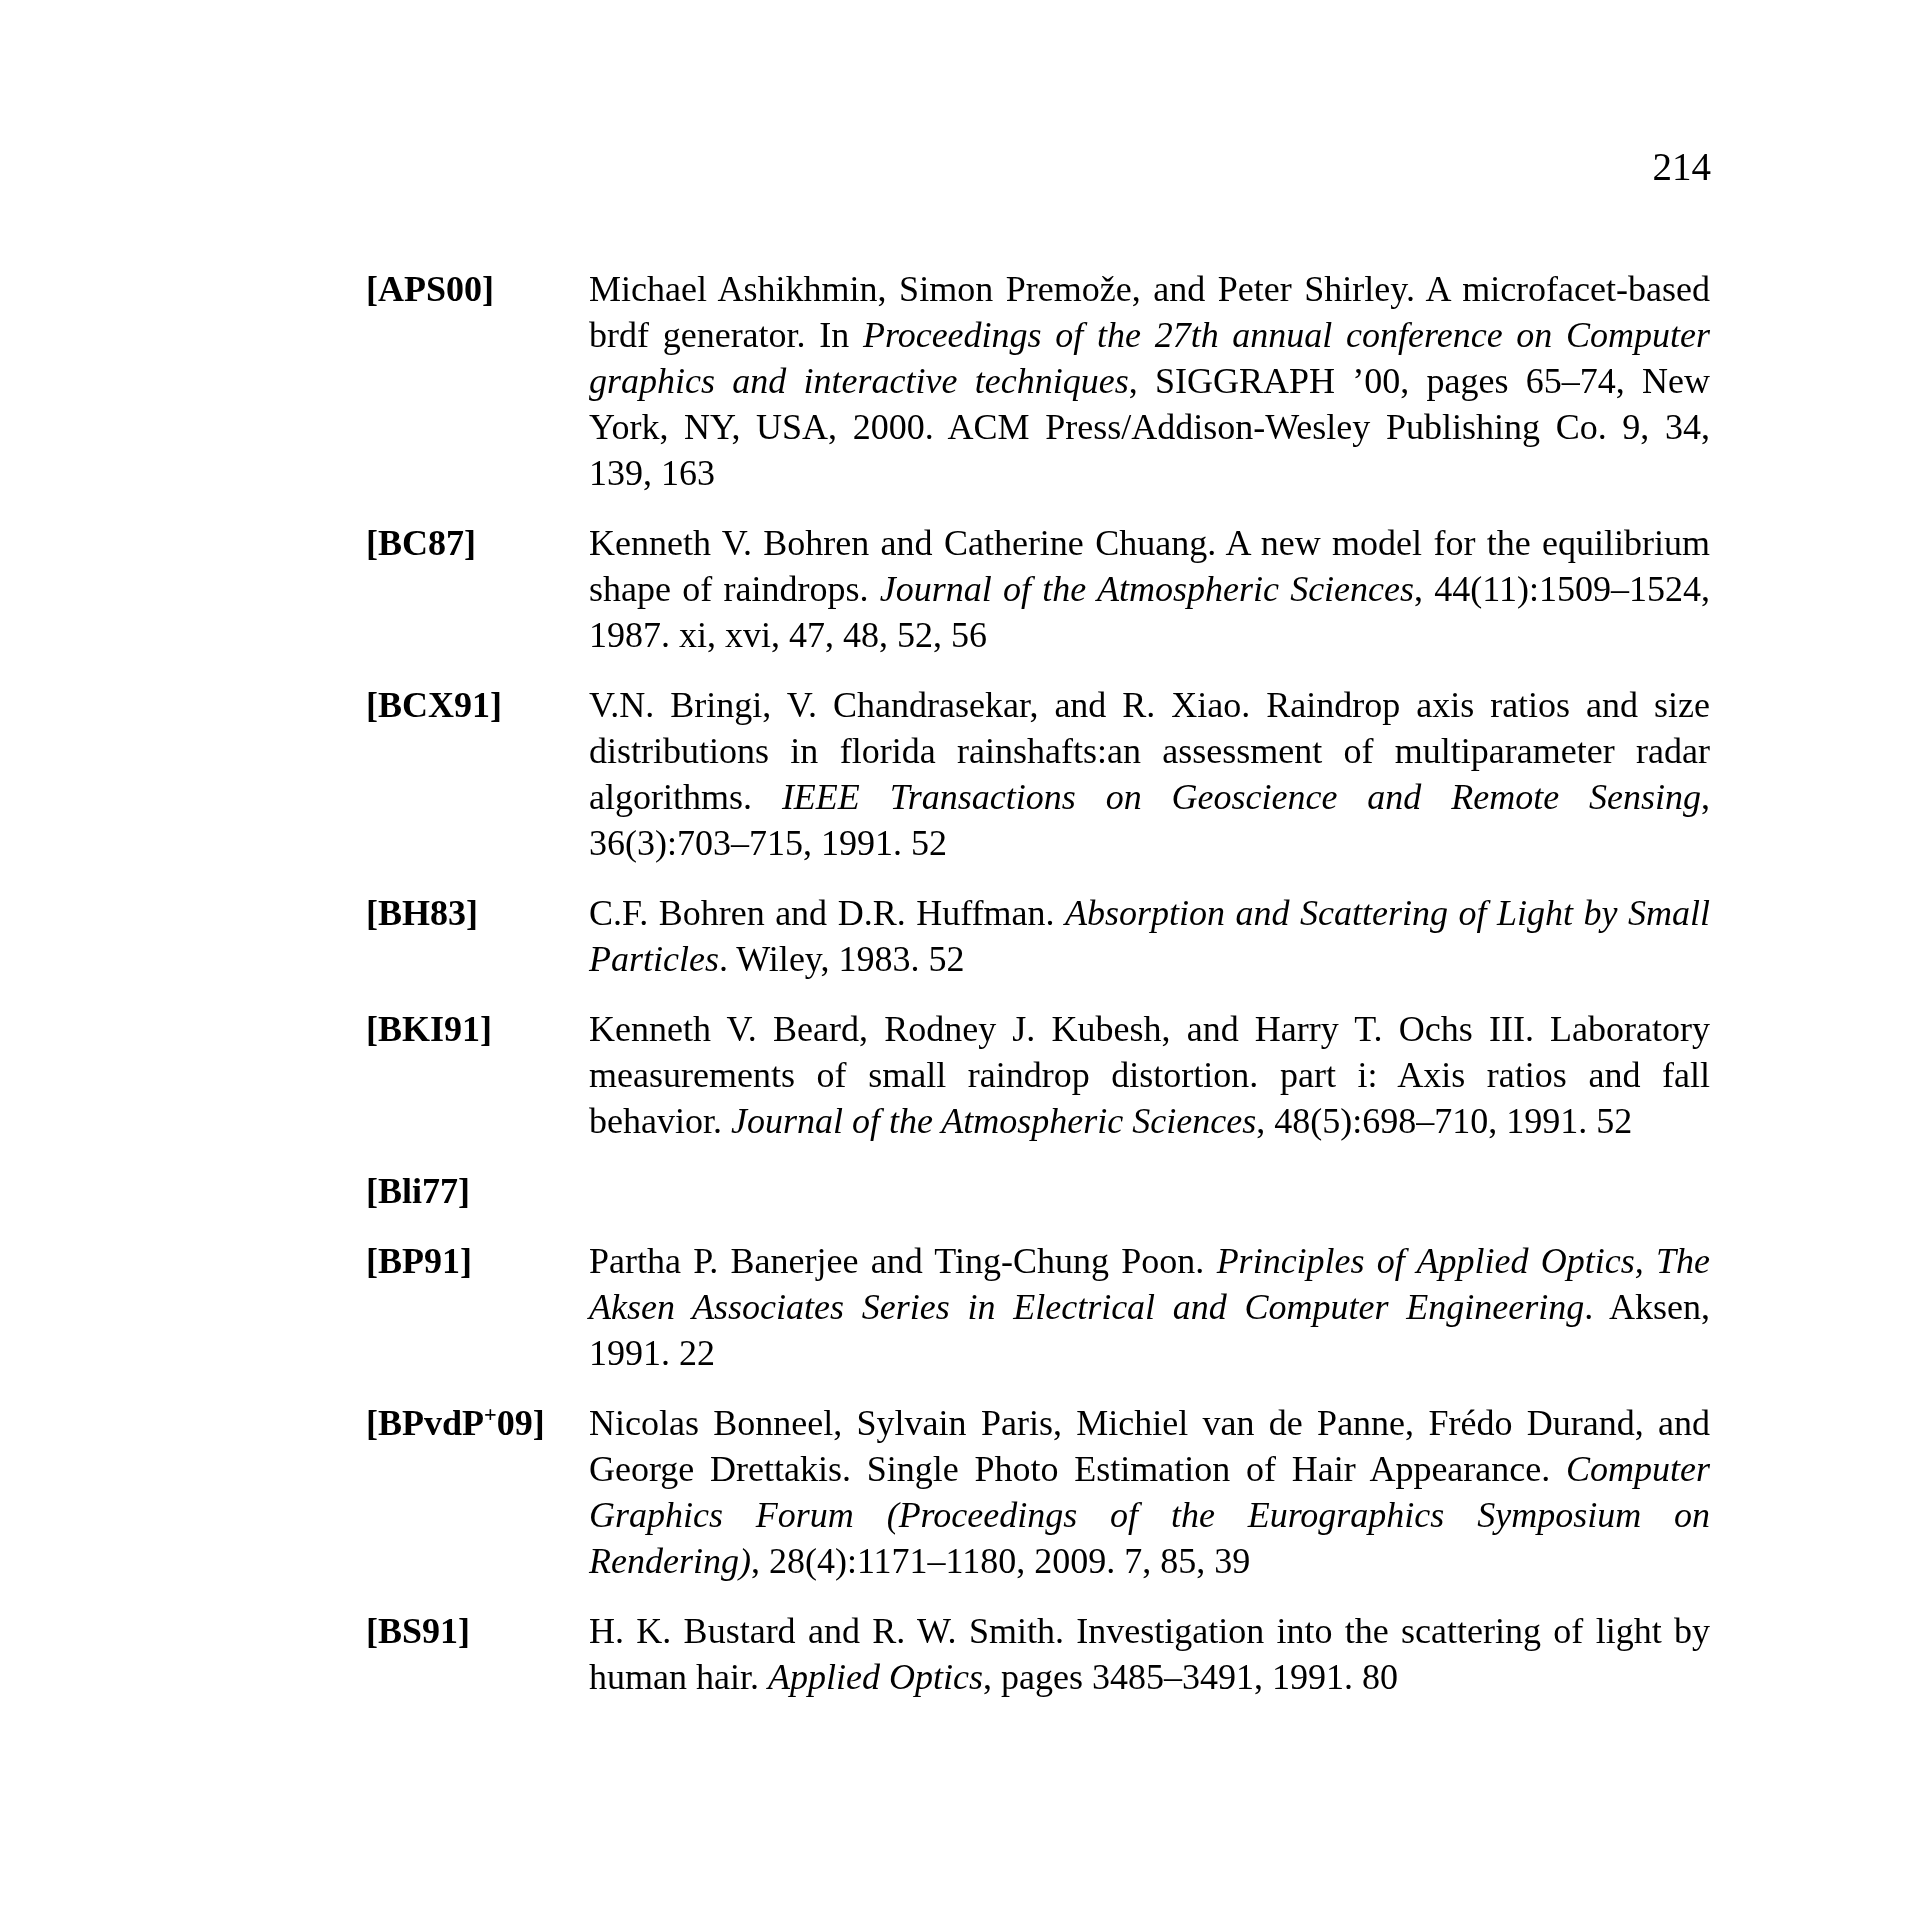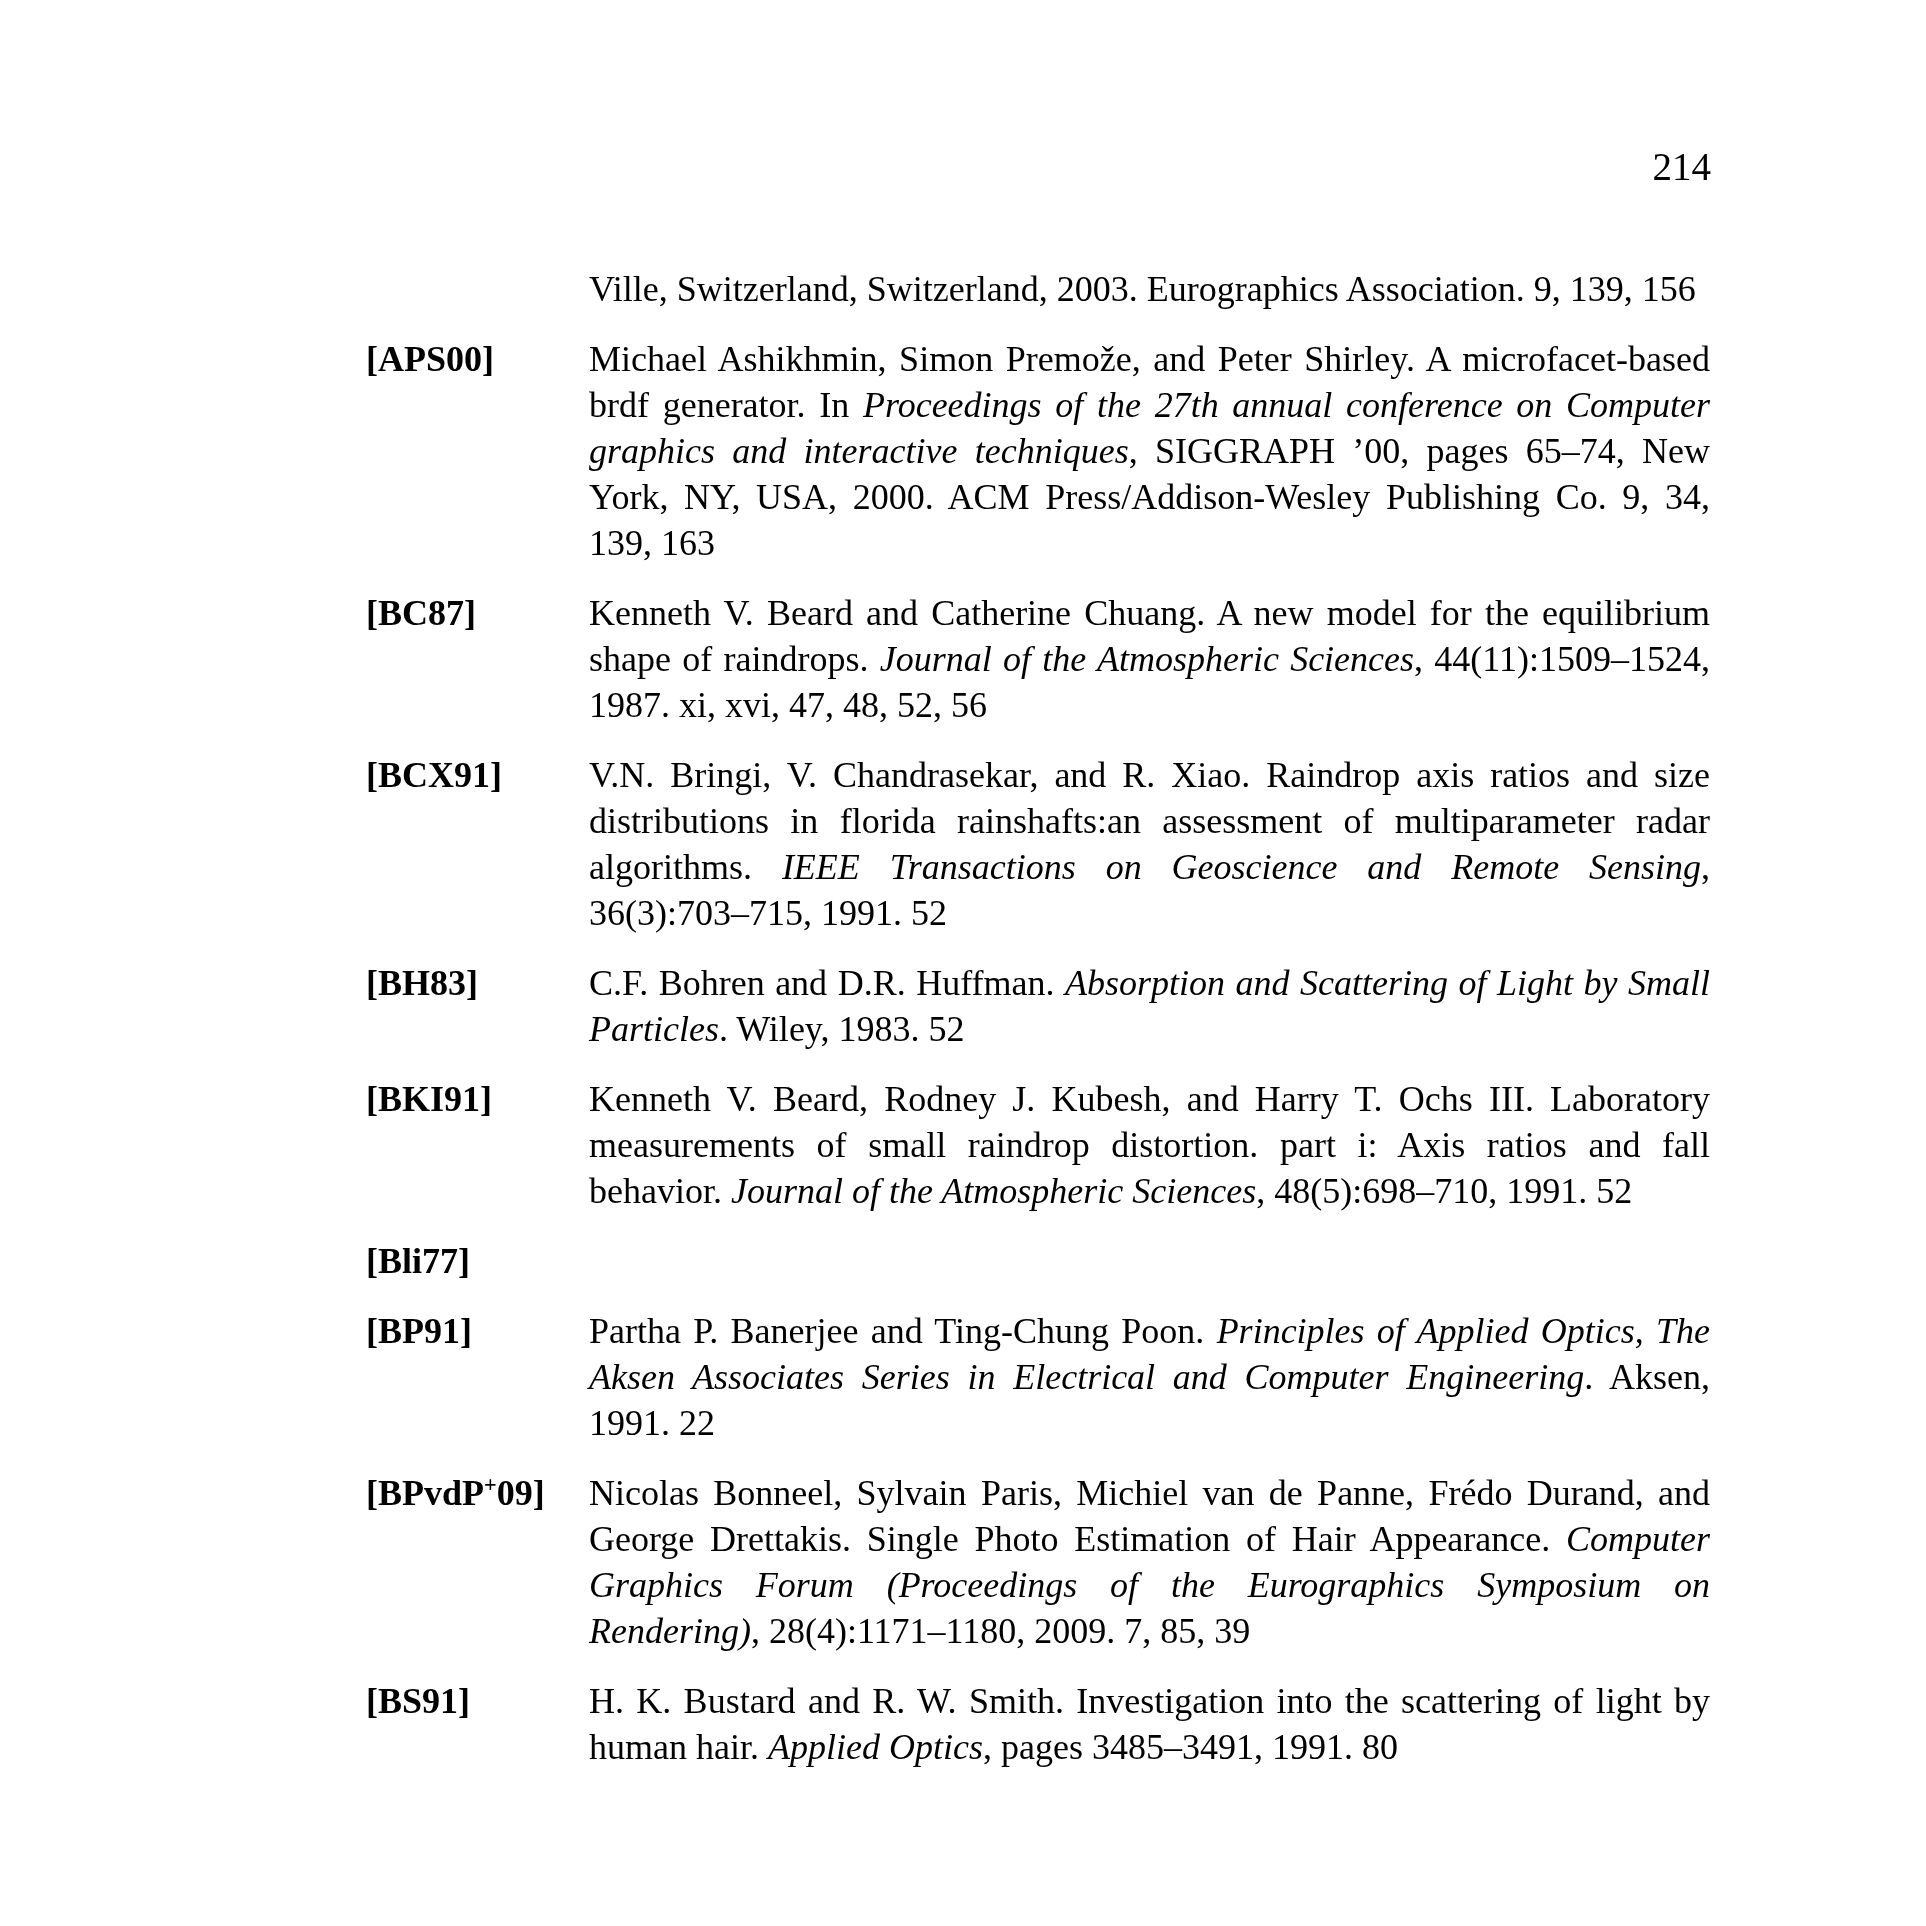--- a/index.html
+++ b/index.html
@@ -57,30 +57,26 @@
   }
 </style>
 </head>
 <body>
 
 <div class="page">
   <div class="page-number">214</div>
 
   <div class="ref-list">
       <div class="bib-entry">
-        <span class="citation-label"></span>
-        <p class="entry-body"><span class="seg-roman">Ville, Switzerland, Switzerland, 2003. Eurographics Association. 9, 139, 156</span></p>
-      </div>
-      <div class="bib-entry">
         <span class="citation-label"><span>[APS00]</span></span>
         <p class="entry-body"><span class="seg-roman">Michael Ashikhmin, Simon Premože, and Peter Shirley. A microfacet-based brdf generator. In </span><span class="seg-italic">Proceedings of the 27th annual conference on Computer graphics and interactive techniques</span><span class="seg-roman">, SIGGRAPH ’00, pages 65–74, New York, NY, USA, 2000. ACM Press/Addison-Wesley Publishing Co. 9, 34, 139, 163</span></p>
       </div>
       <div class="bib-entry">
         <span class="citation-label"><span>[BC87]</span></span>
-        <p class="entry-body"><span class="seg-roman">Kenneth V. Beard and Catherine Chuang. A new model for the equilibrium shape of raindrops. </span><span class="seg-italic">Journal of the Atmospheric Sciences</span><span class="seg-roman">, 44(11):1509–1524, 1987. xi, xvi, 47, 48, 52, 56</span></p>
+        <p class="entry-body"><span class="seg-roman">Kenneth V. Bohren and Catherine Chuang. A new model for the equilibrium shape of raindrops. </span><span class="seg-italic">Journal of the Atmospheric Sciences</span><span class="seg-roman">, 44(11):1509–1524, 1987. xi, xvi, 47, 48, 52, 56</span></p>
       </div>
       <div class="bib-entry">
         <span class="citation-label"><span>[BCX91]</span></span>
         <p class="entry-body"><span class="seg-roman">V.N. Bringi, V. Chandrasekar, and R. Xiao. Raindrop axis ratios and size distributions in florida rainshafts:an assessment of multiparameter radar algorithms. </span><span class="seg-italic">IEEE Transactions on Geoscience and Remote Sensing</span><span class="seg-roman">, 36(3):703–715, 1991. 52</span></p>
       </div>
       <div class="bib-entry">
         <span class="citation-label"><span>[BH83]</span></span>
         <p class="entry-body"><span class="seg-roman">C.F. Bohren and D.R. Huffman. </span><span class="seg-italic">Absorption and Scattering of Light by Small Particles</span><span class="seg-roman">. Wiley, 1983. 52</span></p>
       </div>
       <div class="bib-entry">

